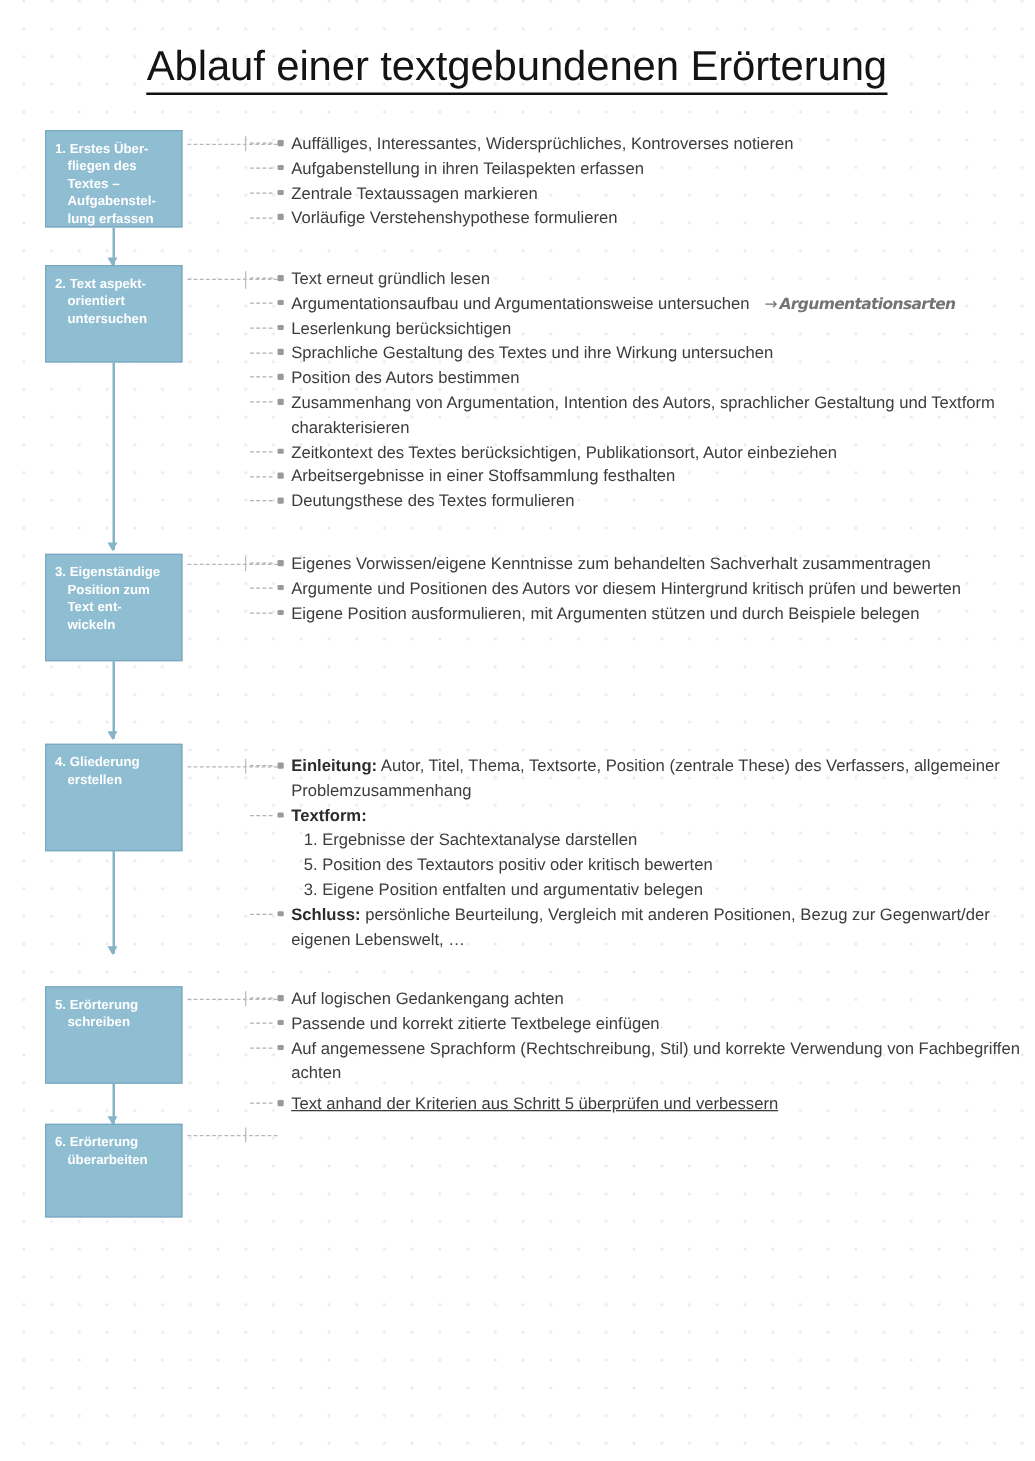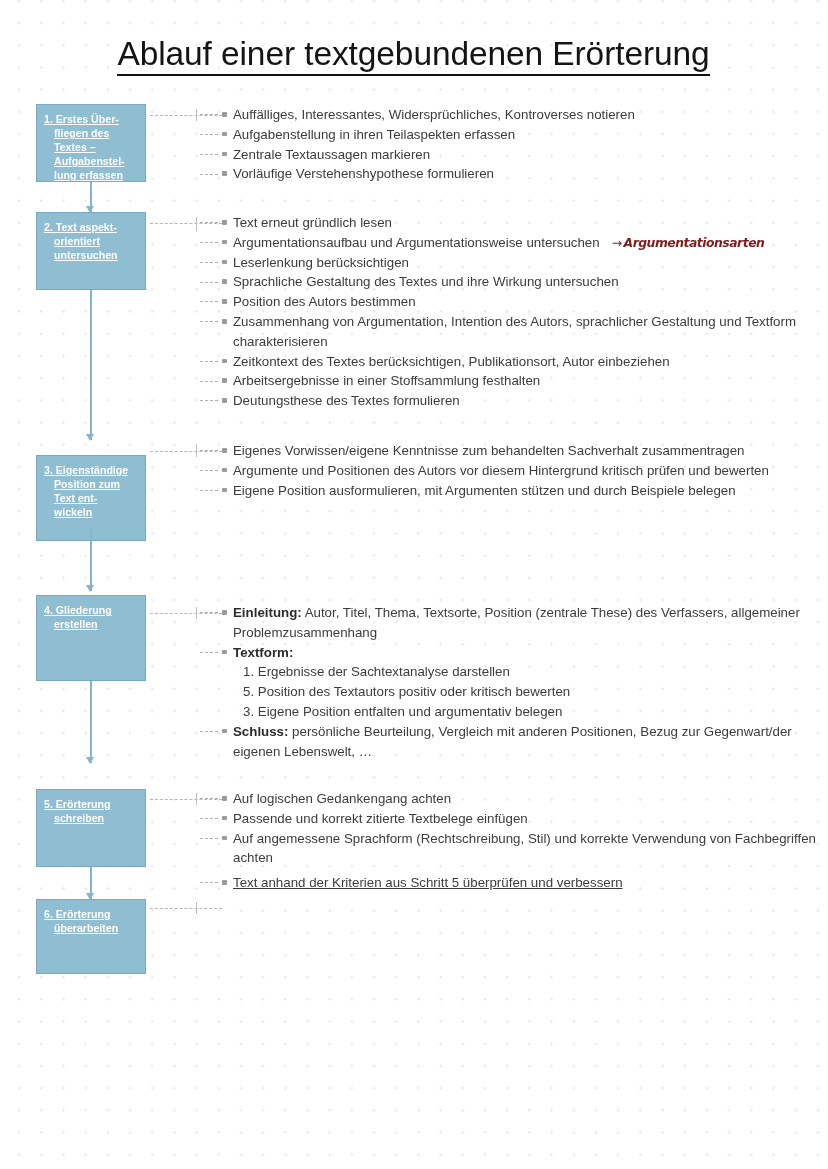--- a/index.html
+++ b/index.html
@@ -65,21 +65,20 @@
     font-size: 10.6px;
     font-weight: bold;
     line-height: 14.1px;
     padding: 7px 8px 6px 7px;
   }
   .box-label {
     display: block;
     white-space: pre-line;
     text-indent: -10px;
     padding-left: 10px;
-    text-decoration: underline;
   }
 
   
   .arrow {
     position: absolute;
     left: 90px;
     width: 1.6px;
     background: #86b4c8;
   }
   .arrow::after {
@@ -143,21 +142,21 @@
     border-radius: 1px;
   }
   .bullet.sub {
     padding-left: 47px;
   }
   .bullet b { font-weight: bold; color: #2c2c2c; }
 
   
   .annot {
     position: absolute;
-    color: #7f1d1d;
+    color: #737373;
     font-size: 12.4px;
     font-style: italic;
     font-weight: bold;
     font-family: "DejaVu Sans", sans-serif;
     letter-spacing: -0.5px;
     white-space: nowrap;
   }
   .annot .arrow-glyph {
     font-style: normal;
     font-weight: normal;
@@ -207,21 +206,21 @@
           <p class="bullet"><span class="dash"></span><span class="dot"></span><span>Sprachliche Gestaltung des Textes und ihre Wirkung untersuchen</span></p>
           <p class="bullet"><span class="dash"></span><span class="dot"></span><span>Position des Autors bestimmen</span></p>
           <p class="bullet"><span class="dash"></span><span class="dot"></span><span>Zusammenhang von Argumentation, Intention des Autors, sprachlicher Gestaltung und Textform charakterisieren</span></p>
           <p class="bullet"><span class="dash"></span><span class="dot"></span><span>Zeitkontext des Textes berücksichtigen, Publikationsort, Autor einbeziehen</span></p>
           <p class="bullet"><span class="dash"></span><span class="dot"></span><span>Arbeitsergebnisse in einer Stoffsammlung festhalten</span></p>
           <p class="bullet"><span class="dash"></span><span class="dot"></span><span>Deutungsthese des Textes formulieren</span></p>
         </div>
         <div class="spine" style="top: 217px; height: 14px;"></div>
       </div>
       <div class="step">
-        <div class="box" style="top: 443px; height: 86px; margin-top: 12px;">
+        <div class="box" style="top: 443px; height: 86px;">
           <span class="box-label">3. Eigenständige
 Position zum
 Text ent-
 wickeln</span>
         </div>
         <div class="arrow" style="top: 529px; height: 62px;"></div>
         <div class="lead" style="top: 451px;"></div>
         <div class="bullets" style="top: 441px;">
           <p class="bullet"><span class="dash"></span><span class="dot"></span><span>Eigenes Vorwissen/eigene Kenntnisse zum behandelten Sachverhalt zusammentragen</span></p>
           <p class="bullet"><span class="dash"></span><span class="dot"></span><span>Argumente und Positionen des Autors vor diesem Hintergrund kritisch prüfen und bewerten</span></p>

